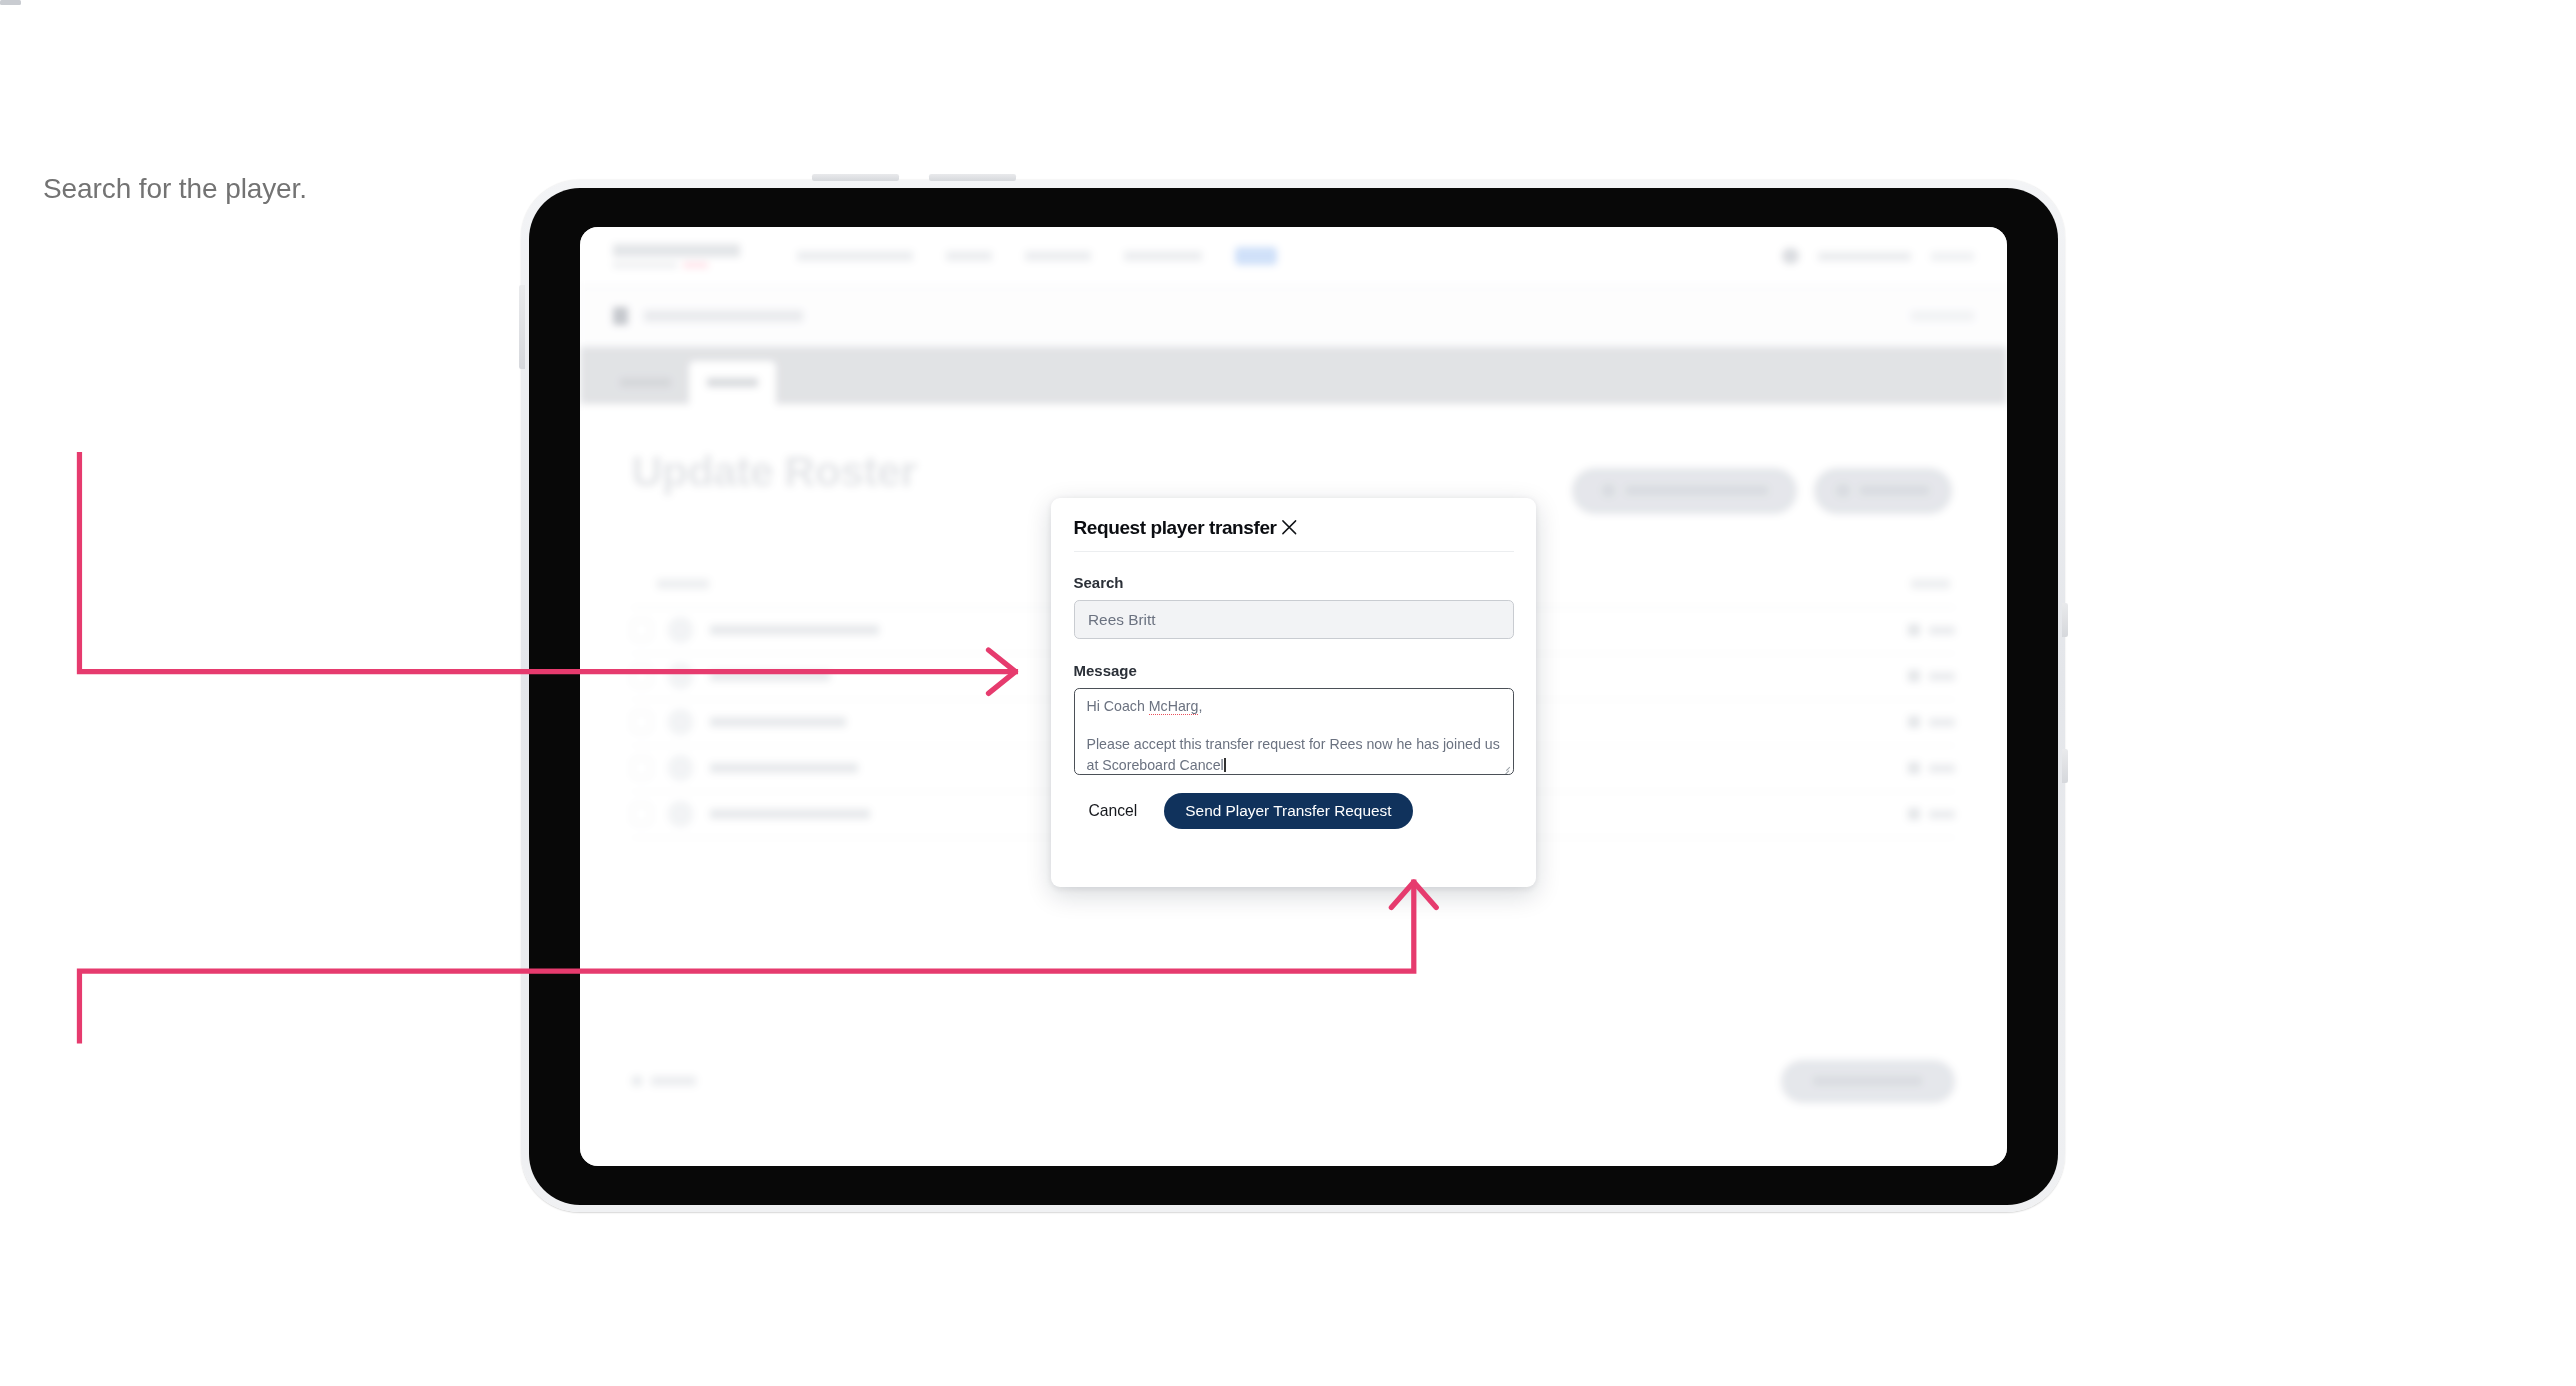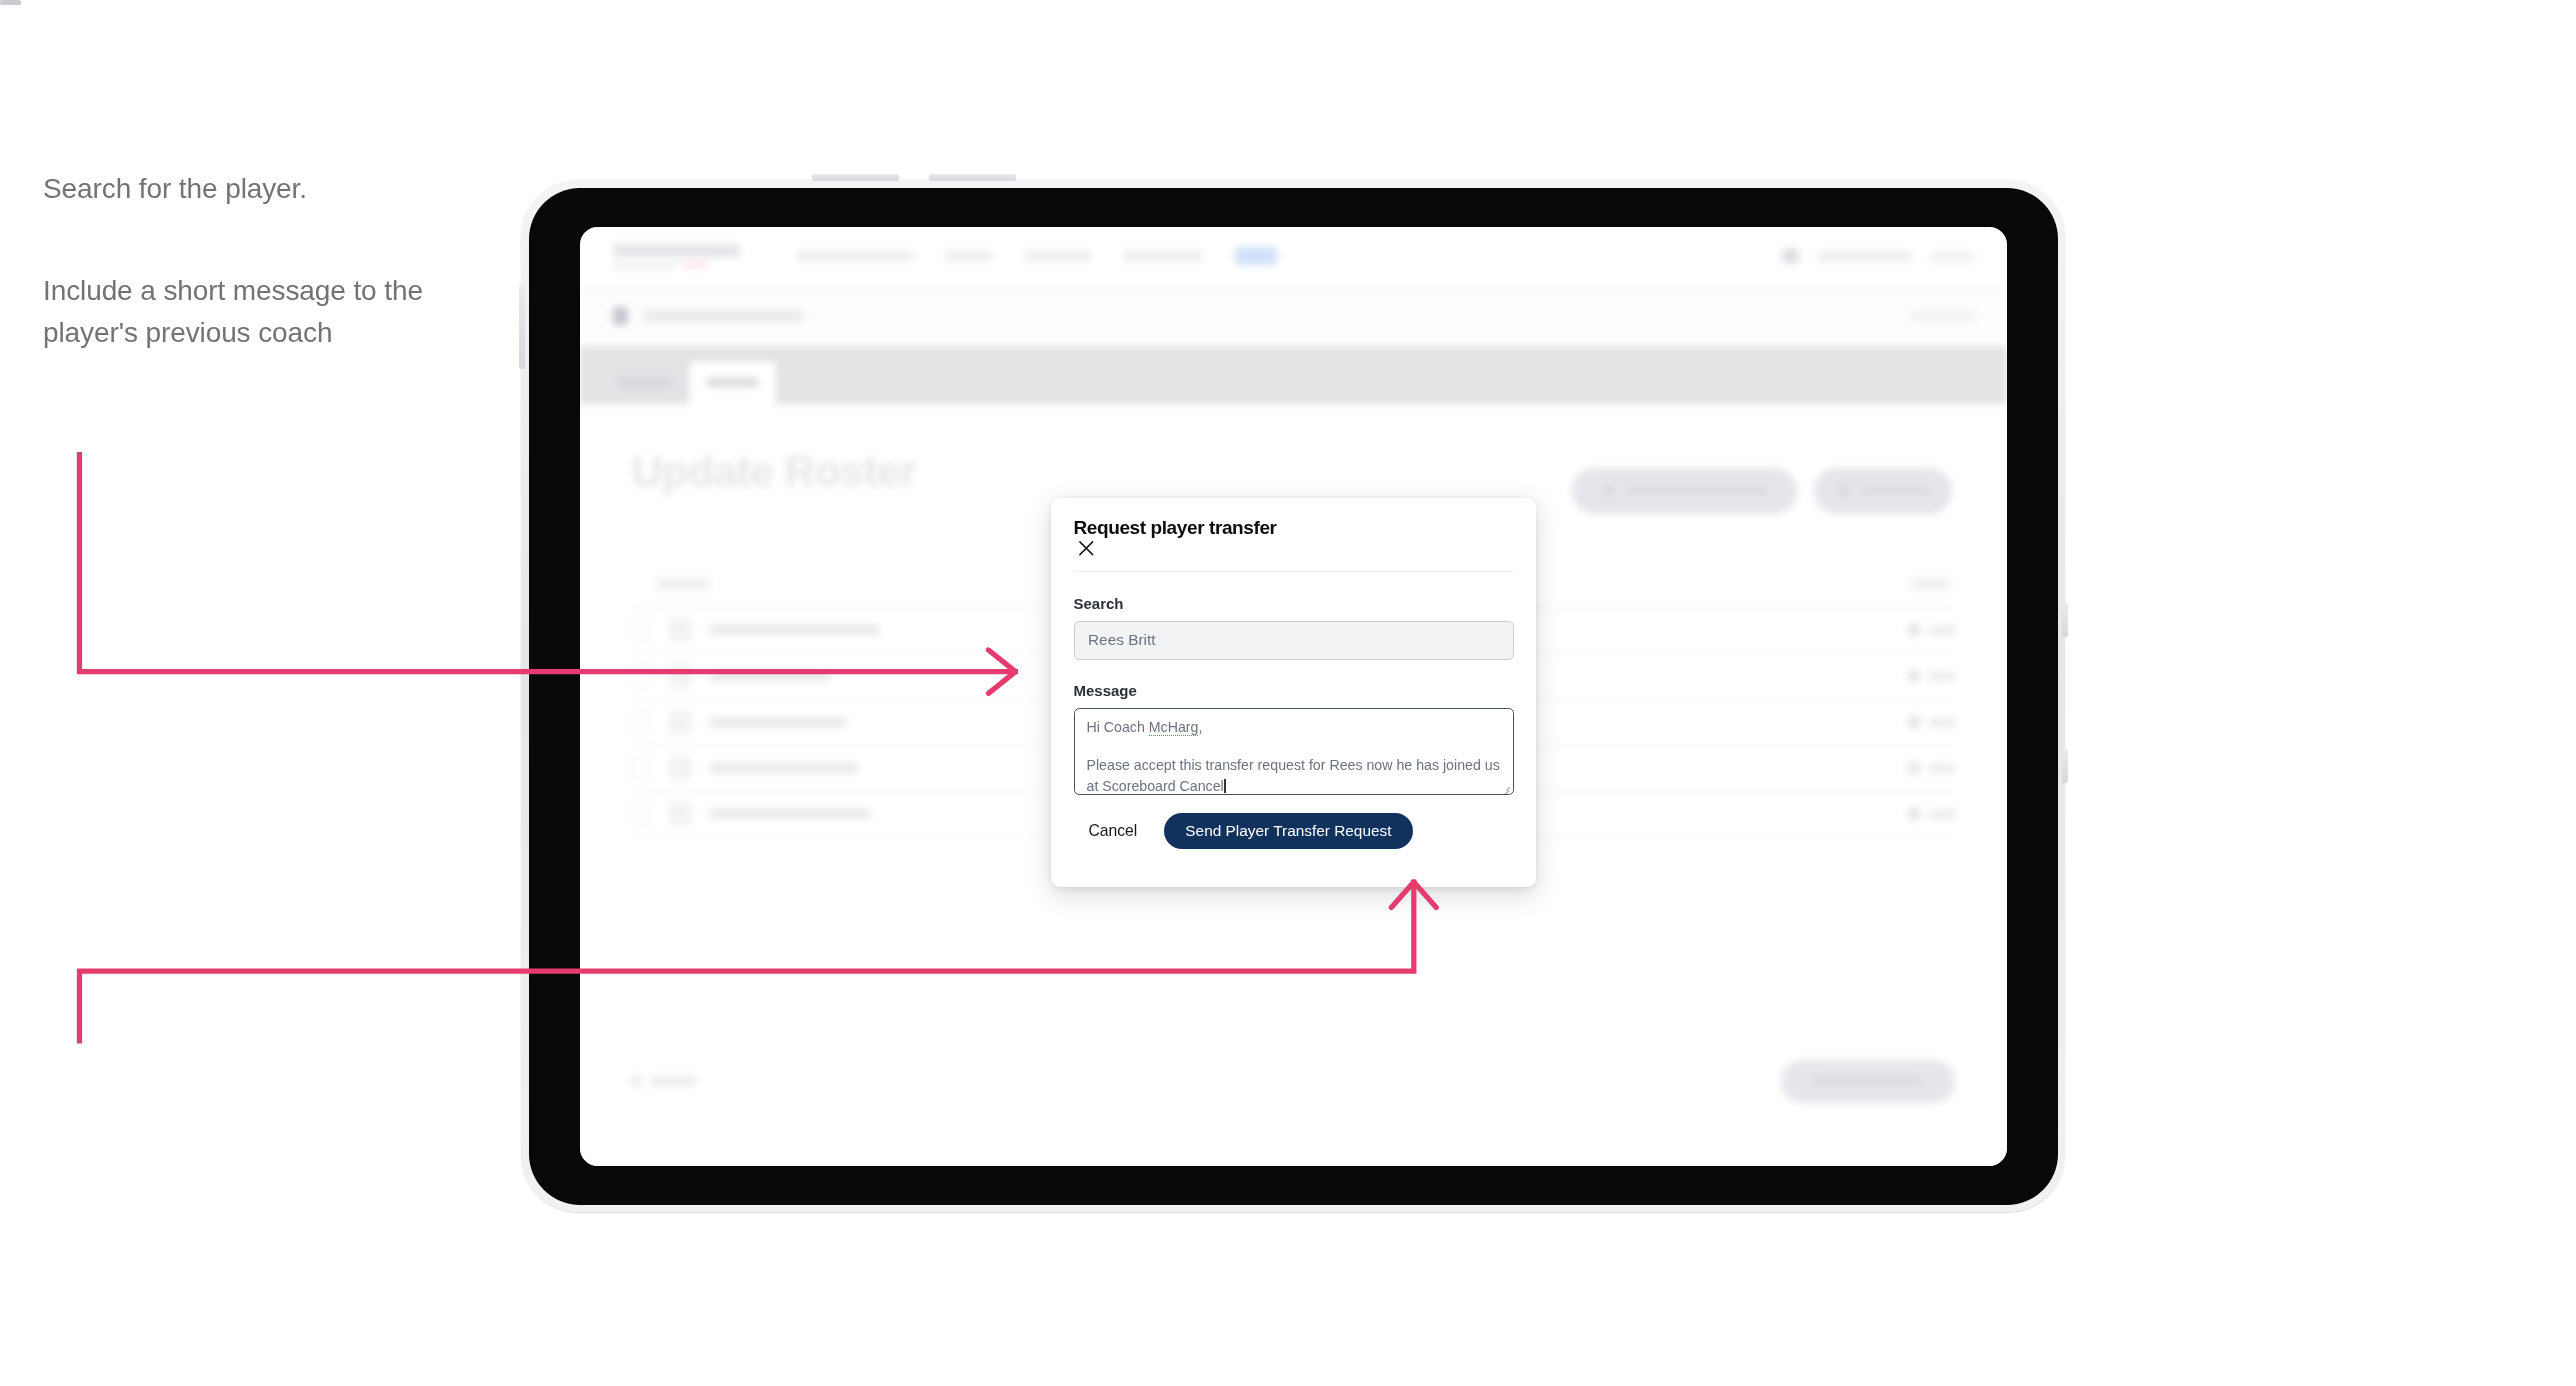--- a/index.html
+++ b/index.html
@@ -152,21 +152,21 @@
     position:absolute;
     left:1051px; top:498px;
     width:485px; height:389px;
     background:#ffffff;
     border-radius:9px;
     box-shadow: 0 7.5px 25.5px rgba(15,23,42,0.16), 0 1.5px 6px rgba(15,23,42,0.08);
     z-index:30;
     padding:19.5px 22.5px 0 22.5px;
     font-family:"Liberation Sans", sans-serif;
   }
-  .modal-head { display:flex; align-items:flex-start; justify-content:flex-start; padding-bottom:10.5px; border-bottom:0.7px solid #eceef0;flex-direction:column; }
+  .modal-head { display:flex; align-items:flex-start; justify-content:flex-start; padding-bottom:10.5px; border-bottom:0.7px solid #eceef0; }
   .modal-title { font-size:19px; font-weight:700; color:#0b0d11; letter-spacing:-0.4px; line-height:1.1; }
   .modal-close { width:25.5px; height:25.5px; display:flex; align-items:center; justify-content:center; cursor:pointer; margin-top:-3px; }
   .modal-close svg { display:block; }
 
   .modal-desc { margin-top:18px; font-size:14.6px; line-height:1.52; color:#6b7280; }
 
   .field-label { margin-top:22.5px; font-size:15px; font-weight:700; color:#2b3038; }
 
   .player-input {
     margin-top:9px;
@@ -381,21 +381,20 @@
   <div class="modal-actions">
     <button class="btn-cancel">Cancel</button>
     <button class="btn-primary">Send Player Transfer Request</button>
   </div>
 </div>
 
 <div id="annotations">
 
   <div class="anno-text" id="anno-search">Search for the player.</div>
 
-  <div class="anno-text" id="anno-message">Include a short message to the player's previous coach</div>
 
 
   <svg class="arrow-svg" viewBox="0 0 3440 1851">
 
     <g stroke="#E63B6E" stroke-width="7" fill="none" stroke-linecap="square">
       <path d="M106 607 L106 897 L1356 897"></path>
       <path d="M1320 868 L1356 897 L1320 926" stroke-linecap="round" stroke-linejoin="round"></path>
     </g>
 
     <g stroke="#E63B6E" stroke-width="7" fill="none" stroke-linecap="square">

